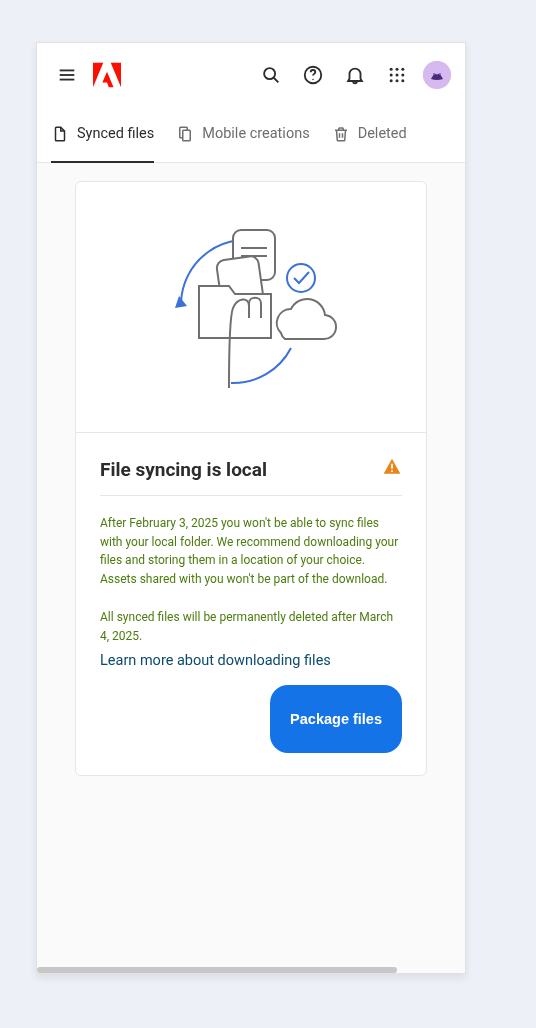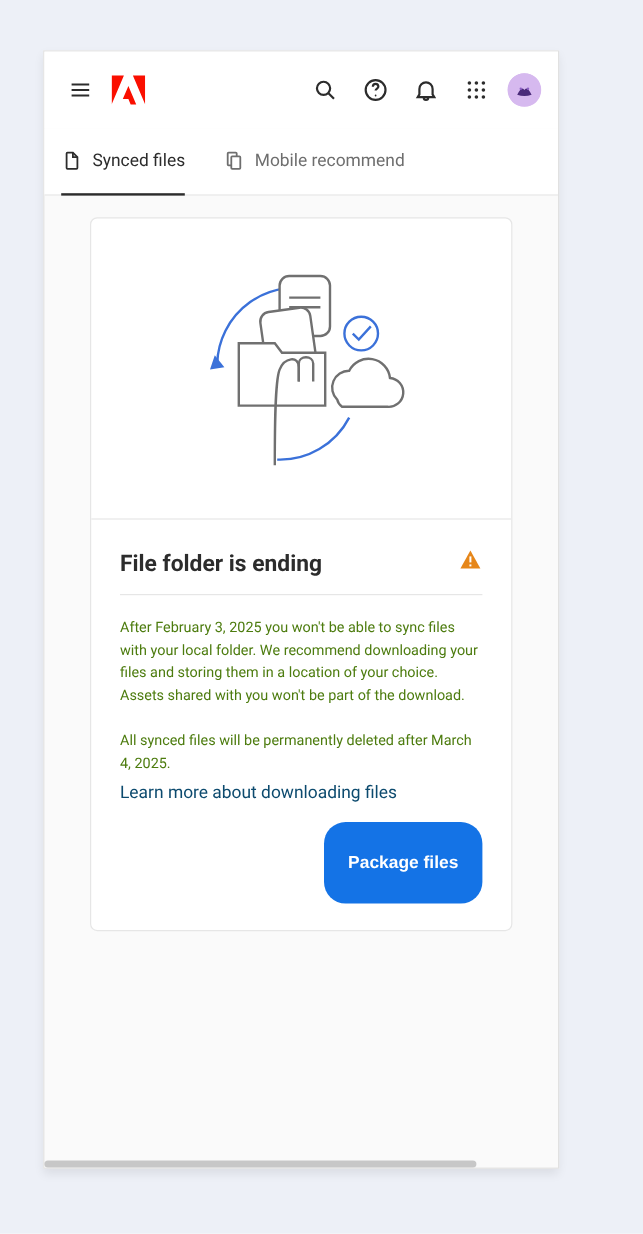--- a/index.html
+++ b/index.html
@@ -45,21 +45,21 @@
       display: flex; align-items: center; justify-content: center;
       font-size: 18px;
       overflow: hidden;
     }
     .tabs {
       display: flex;
       align-items: center;
       padding: 0 14px;
       background: #fff;
       border-bottom: 1px solid #e6e6e6;
-      gap: 32px;
+      gap: 22px;
       height: 56px;
     }
     .tab {
       display: flex;
       align-items: center;
       gap: 8px;
       font-size: 14.5px;
       color: #6e6e6e;
       height: 56px;
       cursor: pointer;
@@ -208,21 +208,29 @@
           <path d="M13 3H7a1 1 0 0 0-1 1v16a1 1 0 0 0 1 1h10a1 1 0 0 0 1-1V8l-5-5z"></path>
           <path d="M13 3v5h5"></path>
         </svg>
       <span>Synced files</span>
     </div>
     <div class="tab">
       <svg viewBox="0 0 24 24" fill="none" stroke="currentColor" stroke-width="2">
           <rect x="5" y="3" width="10" height="14" rx="1"></rect>
           <rect x="9" y="7" width="10" height="14" rx="1" fill="#fff"></rect>
         </svg>
-      <span>Mobile recommend</span>
+      <span>Mobile creations</span>
+    </div>
+    <div class="tab">
+      <svg viewBox="0 0 24 24" fill="none" stroke="currentColor" stroke-width="2">
+          <path d="M4 7h16M9 7V5a1 1 0 0 1 1-1h4a1 1 0 0 1 1 1v2M6 7l1 13a1 1 0 0 0 1 1h8a1 1 0 0 0 1-1l1-13"></path>
+          <line x1="10" y1="11" x2="10" y2="17"></line>
+          <line x1="14" y1="11" x2="14" y2="17"></line>
+        </svg>
+      <span>Deleted</span>
     </div>
   </div>
 
   <div class="content">
     <div class="card">
       <div class="illustration">
         <svg width="180" height="170" viewBox="0 0 180 170">
           <path d="M20 85 A65 65 0 0 1 105 25" fill="none" stroke="#3b71d9" stroke-width="2"></path>
           <polygon points="18,78 14,90 26,88" fill="#3b71d9"></polygon>
           <path d="M70 165 A65 65 0 0 0 130 130" fill="none" stroke="#3b71d9" stroke-width="2"></path>
@@ -233,21 +241,21 @@
           <path d="M38 80 L38 68 L68 68 L74 76 L110 76 L110 120 L38 120 Z" fill="#fff" stroke="#707070" stroke-width="2"></path>
           <path d="M68 170 C68 140 68 100 72 90 C76 80 88 78 88 88 L88 100" fill="none" stroke="#707070" stroke-width="2"></path>
           <path d="M88 100 L88 85 C88 78 100 78 100 85 L100 100" fill="none" stroke="#707070" stroke-width="2"></path>
           <circle cx="140" cy="60" r="14" fill="none" stroke="#3b71d9" stroke-width="2"></circle>
           <path d="M133 60 L138 65 L148 54" fill="none" stroke="#3b71d9" stroke-width="2"></path>
           <path d="M120 115 a14 14 0 0 1 10 -24 a18 18 0 0 1 34 6 a12 12 0 0 1 -2 24 h-38 a10 10 0 0 1 -4 -6z" fill="none" stroke="#707070" stroke-width="2"></path>
         </svg>
       </div>
       <div class="card-body">
         <div class="card-title-row">
-          <div class="card-title">File folder is ending</div>
+          <div class="card-title">File syncing is local</div>
           <span class="warn-icon">
             <svg width="20" height="20" viewBox="0 0 24 24">
                 <path fill="currentColor" d="M12 2 L22 20 H2 Z"></path>
                 <rect x="11" y="8" width="2" height="6" fill="#fff"></rect>
                 <rect x="11" y="16" width="2" height="2" fill="#fff"></rect>
               </svg>
           </span>
         </div>
         <div class="hr"></div>
         <p class="card-text">After February 3, 2025 you won't be able to sync files with your local folder. We recommend downloading your files and storing them in a location of your choice. Assets shared with you won't be part of the download.</p>

